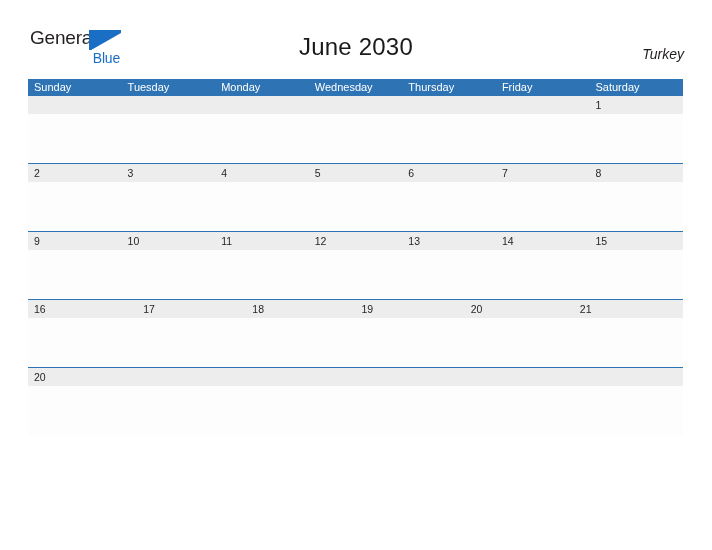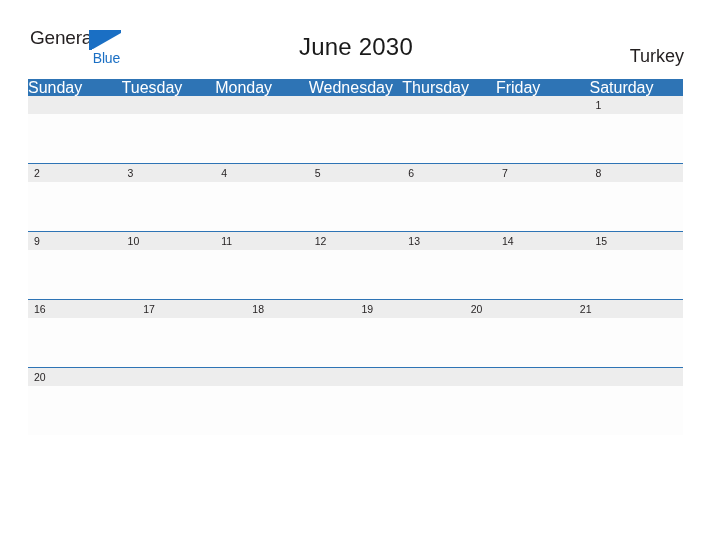--- a/index.html
+++ b/index.html
@@ -63,42 +63,44 @@
     font-weight: normal;
     color: #1a1a1a;
     margin: 0;
     letter-spacing: 0.2px;
   }
 
   .country-label {
     position: absolute;
     right: 28px;
     top: 46px;
-    font-size: 18px;
+    font-size: 14px;
     color: #231f20;
+    font-style: italic;
   }
 
   
   .calendar {
     position: absolute;
     left: 28px;
     top: 79px;
     width: 655px;
   }
 
   .weekday-row {
     display: flex;
     background: #2e74b5;
     height: 17px;
   }
   .weekday-cell {
     flex: 1 1 0;
     color: #ffffff;
-    font-size: 16px;
+    font-size: 11px;
     line-height: 17px;
+    padding-left: 6px;
     box-sizing: border-box;
     white-space: nowrap;
     overflow: hidden;
   }
 
   .week-row {
     height: 67px;
     position: relative;
     background: #fdfdfd;
     border-top: 1.5px solid #2e74b5;

